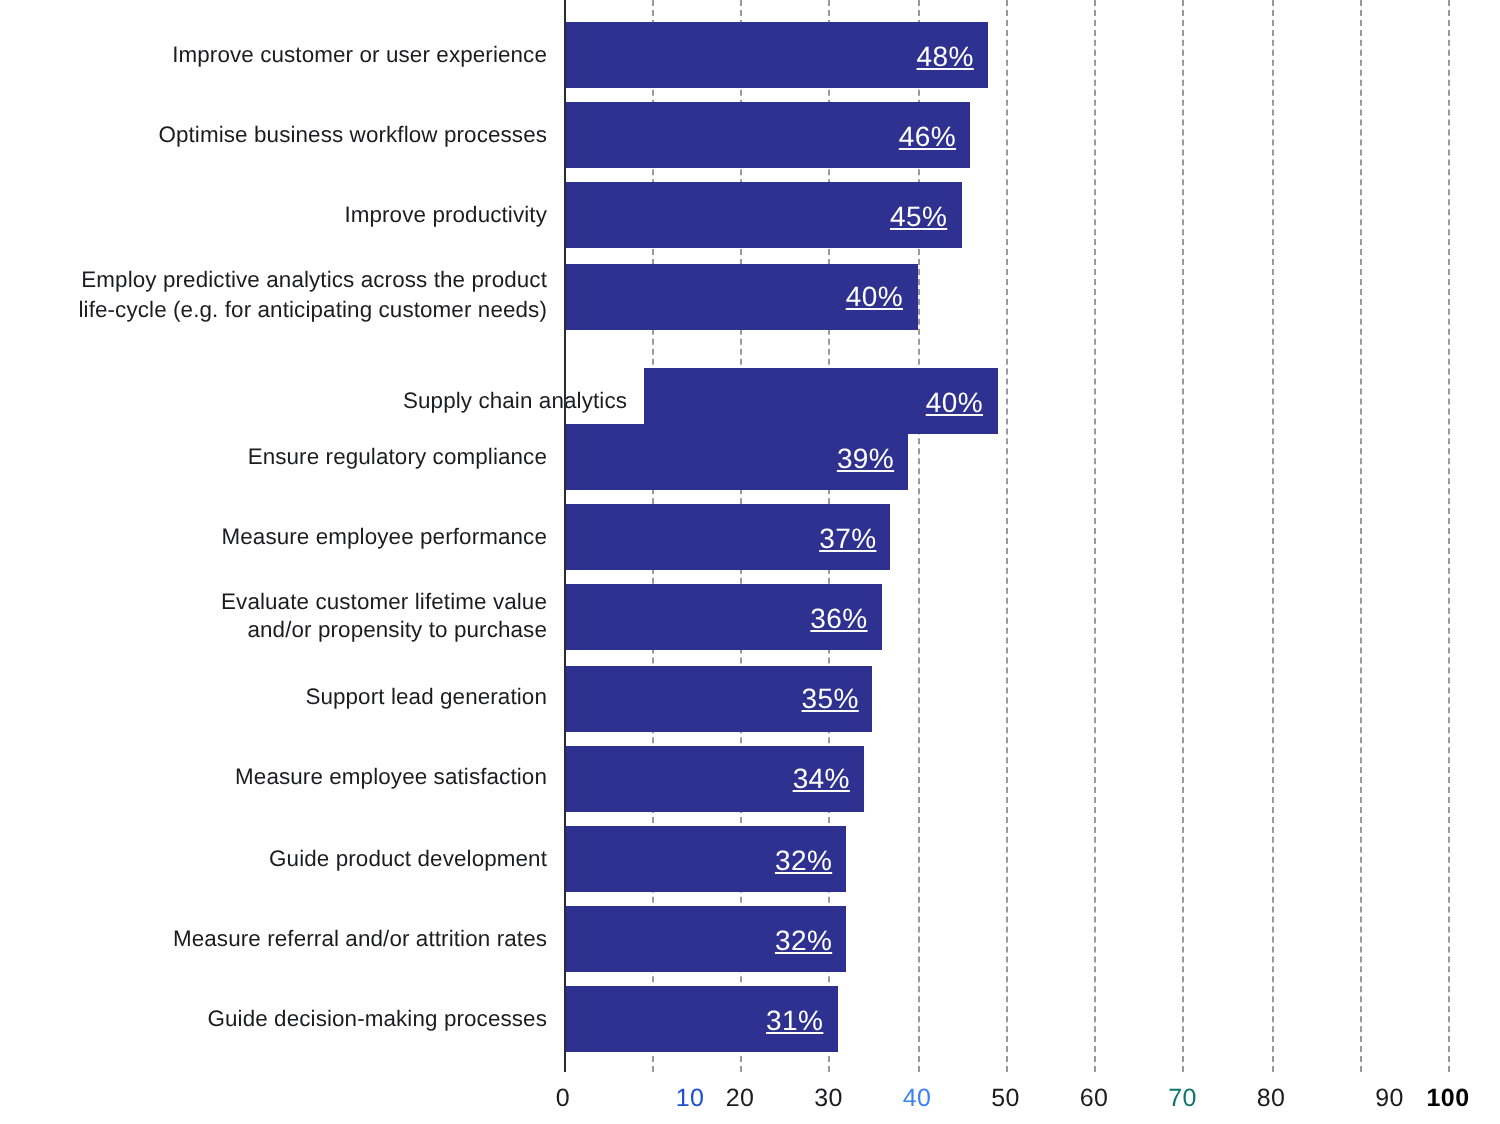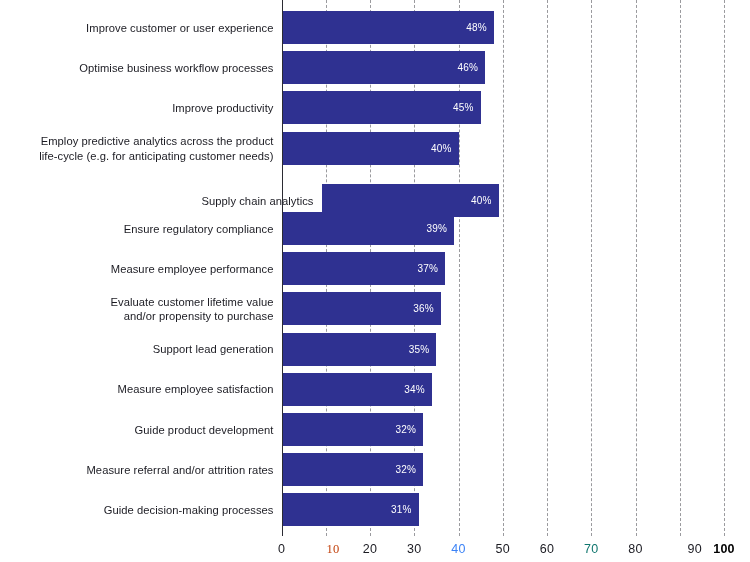--- a/index.html
+++ b/index.html
@@ -97,24 +97,25 @@
     height: 33px;
     background: #2f3191;
     z-index: 3;
     box-sizing: border-box;
     display: flex;
     align-items: center;
     justify-content: flex-end;
   }
   .bar-value {
     color: #ffffff;
-    font-size: 10px;
+    font-size: 14px;
     padding-right: 7px;
     letter-spacing: 0.2px;
     white-space: nowrap;
+    text-decoration: underline;
   }
 
   
   .x-axis {
     position: absolute;
     left: 0;
     top: 536px;
     width: 750px;
     height: 26px;
   }
@@ -229,21 +230,21 @@
       <div class="row" style="top: 493.4px;">
         <div class="row-label">Guide decision-making processes</div>
         <div class="bar" title="Guide decision-making processes: 31%" style="width: 137.175px; background: rgb(47, 49, 145);">
           <span class="bar-value" style="color: rgb(255, 255, 255);">31%</span>
         </div>
       </div>
     </div>
 
   <div class="x-axis" id="x-axis">
       <div class="x-tick-label" style="left: 281.5px; color: rgb(27, 27, 34);">0</div>
-      <div class="x-tick-label" style="left: 333px; color: #c2410c; font-family: Liberation Serif, serif;">10</div>
+      <div class="x-tick-label" style="left: 345px; color: #1d4ed8;">10</div>
       <div class="x-tick-label" style="left: 370px; color: rgb(27, 27, 34);">20</div>
       <div class="x-tick-label" style="left: 414.25px; color: rgb(27, 27, 34);">30</div>
       <div class="x-tick-label" style="left: 458.5px; color: #3b82f6;">40</div>
       <div class="x-tick-label" style="left: 502.75px; color: rgb(27, 27, 34);">50</div>
       <div class="x-tick-label" style="left: 547px; color: rgb(27, 27, 34);">60</div>
       <div class="x-tick-label" style="left: 591.25px; color: #0f766e;">70</div>
       <div class="x-tick-label" style="left: 635.5px; color: rgb(27, 27, 34);">80</div>
       <div class="x-tick-label" style="left: 679.75px; color: rgb(27, 27, 34); padding-left: 30px;">90</div>
       <div class="x-tick-label" style="left: 724px; color: #000000; font-weight: bold;">100</div>
     </div>

